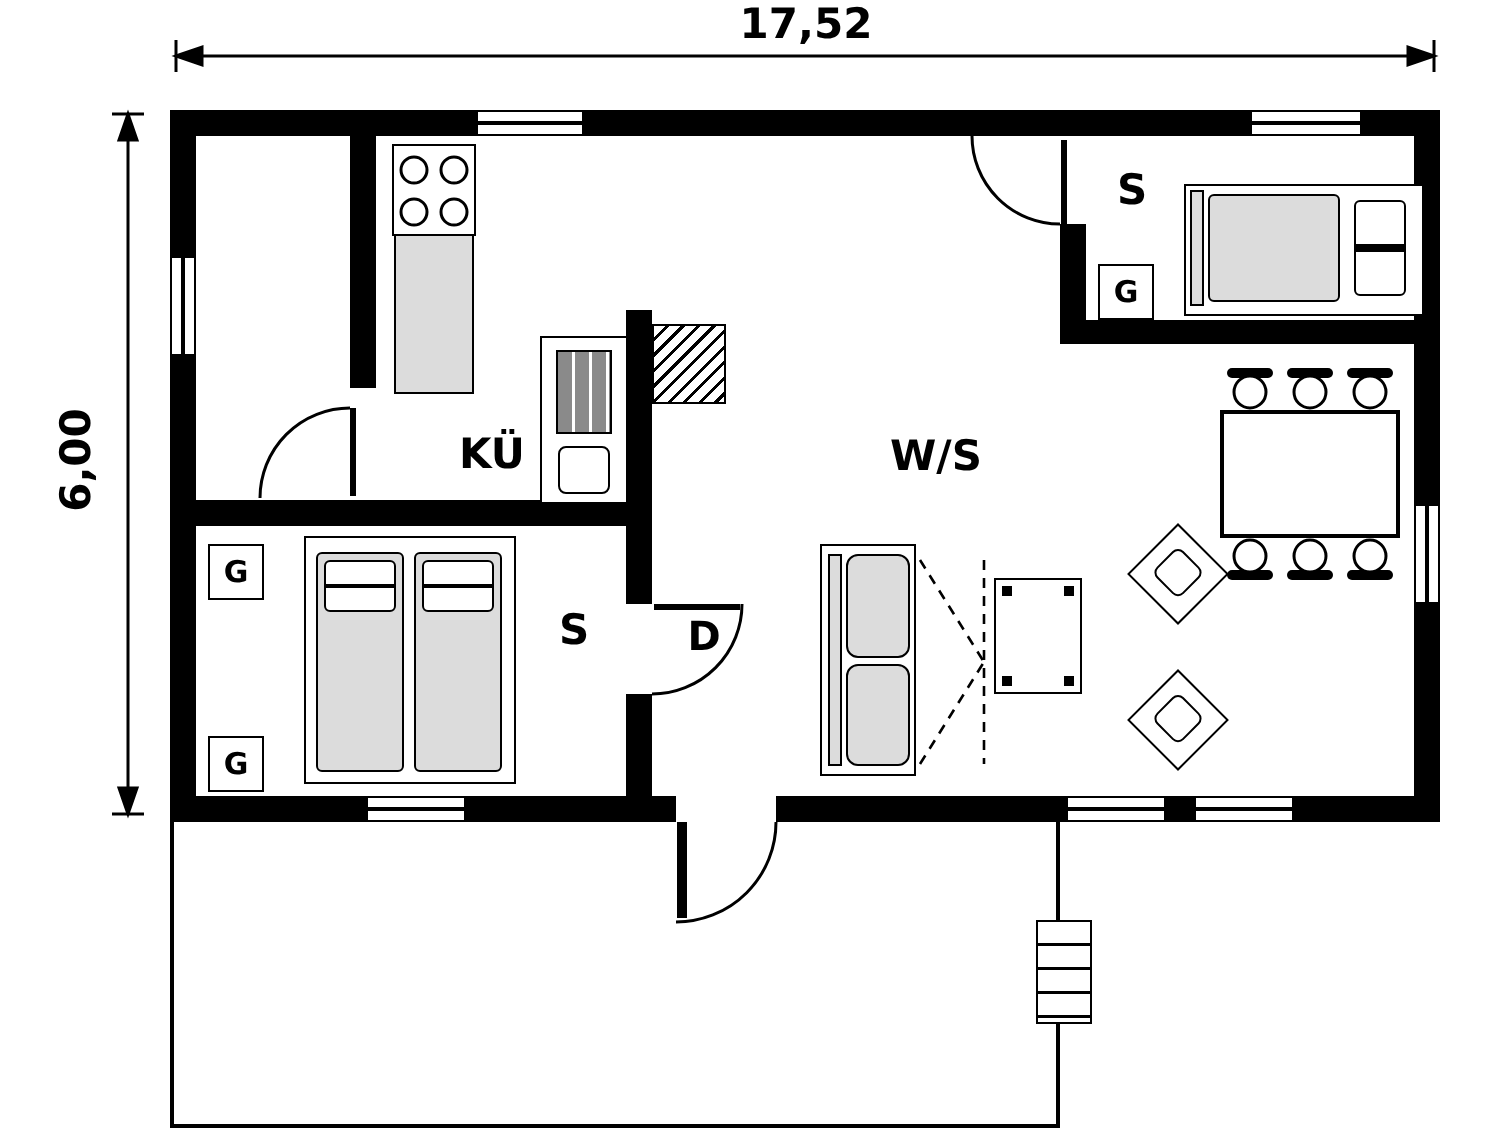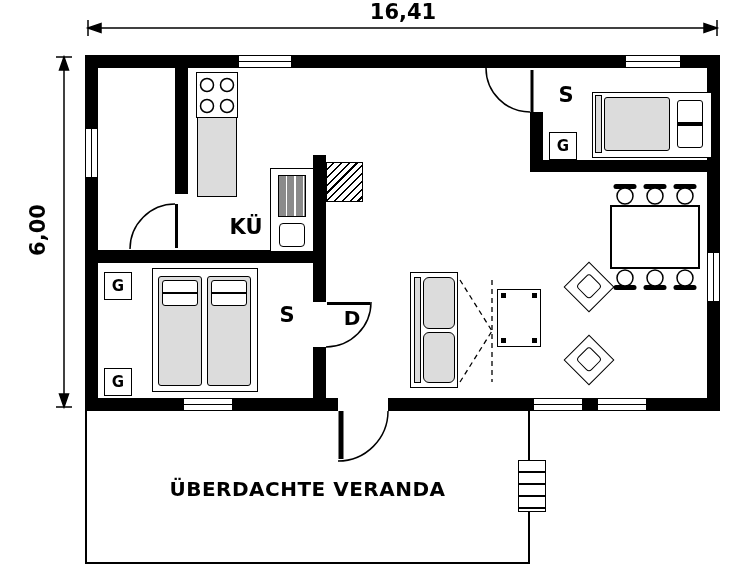--- a/index.html
+++ b/index.html
@@ -32,25 +32,24 @@
   svg.linework{position:absolute;left:0;top:0;pointer-events:none;}
   .pillow{background-color:#fff;border:1px solid #000;border-radius:3px;
           background-image:linear-gradient(to bottom,transparent 0 46%,#000 46% 54%,transparent 54%);}
   .dimlabel-v{transform:rotate(-90deg);transform-origin:center;}
 </style>
 </head>
 <body>
 
 <div class="plan">
 
-  <div class="lbl f21" style="left:303px;top:0;width:200px;height:24px;">16,41</div>
+  <div class="lbl f21" style="left:303px;top:0;width:200px;height:24px;">17,52</div>
   <div class="lbl f21 dimlabel-v" style="left:8px;top:218px;width:60px;height:24px;">6,00</div>
 
   <div class="veranda"></div>
-  <div class="lbl f20" style="left:85px;top:474px;width:445px;height:30px;letter-spacing:0.5px;">ÜBERDACHTE VERANDA</div>
   <div class="stairs"></div>
 
   <div class="wall" style="left:85px;top:55px;width:635px;height:13px;"></div>
   <div class="wall" style="left:85px;top:398px;width:635px;height:13px;"></div>
   <div class="wall" style="left:85px;top:55px;width:13px;height:356px;"></div>
   <div class="wall" style="left:707px;top:55px;width:13px;height:356px;"></div>
 
   <div class="wall" style="left:175px;top:68px;width:13px;height:126px;"></div>
   <div class="wall" style="left:98px;top:250px;width:228px;height:13px;"></div>
   <div class="wall" style="left:313px;top:155px;width:13px;height:147px;"></div>
@@ -113,20 +112,21 @@
     <div class="abschild pillow" style="left:58px;top:11px;width:36px;height:26px;"></div>
   </div>
   <div class="gbox" style="left:104px;top:272px;">
     <span>G</span>
   </div>
   <div class="gbox" style="left:104px;top:368px;">
     <span>G</span>
   </div>
 
   <div class="lbl f21" style="left:216px;top:214px;width:60px;height:26px;">KÜ</div>
+  <div class="lbl f21" style="left:428px;top:214px;width:80px;height:28px;">W/S</div>
   <div class="lbl f21" style="left:546px;top:82px;width:40px;height:26px;">S</div>
   <div class="lbl f21" style="left:267px;top:302px;width:40px;height:26px;">S</div>
   <div class="lbl f20" style="left:340px;top:306px;width:24px;height:24px;">D</div>
 
   <svg class="linework" width="755" height="566" viewBox="0 0 755 566">
 
     <g stroke="#000" stroke-width="1.5" fill="#000">
       <line x1="88" y1="28" x2="717" y2="28"></line>
       <line x1="88" y1="20" x2="88" y2="36"></line>
       <line x1="717" y1="20" x2="717" y2="36"></line>

